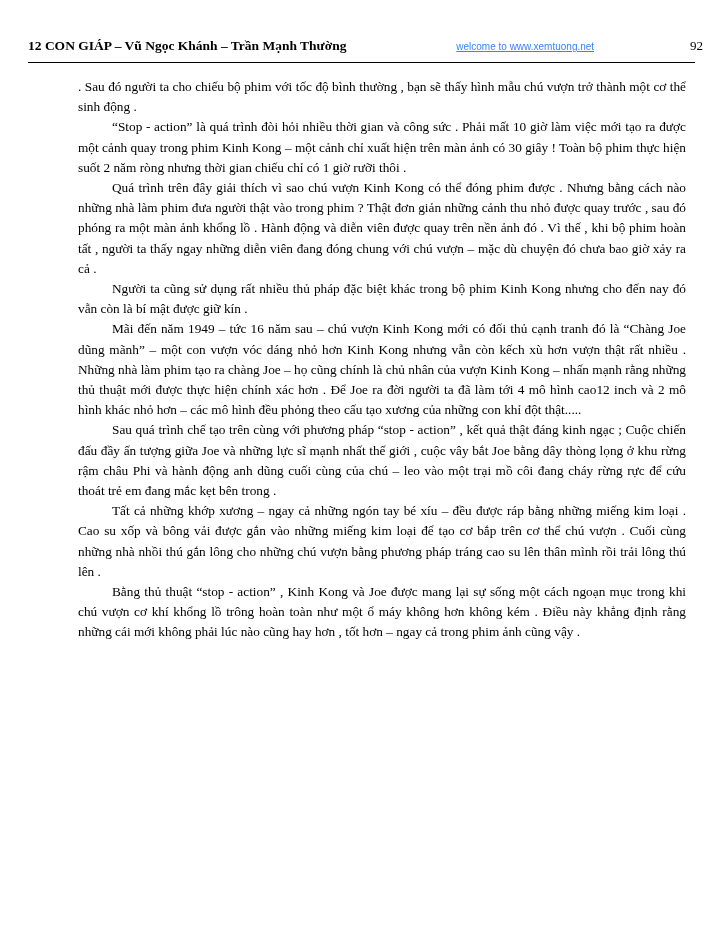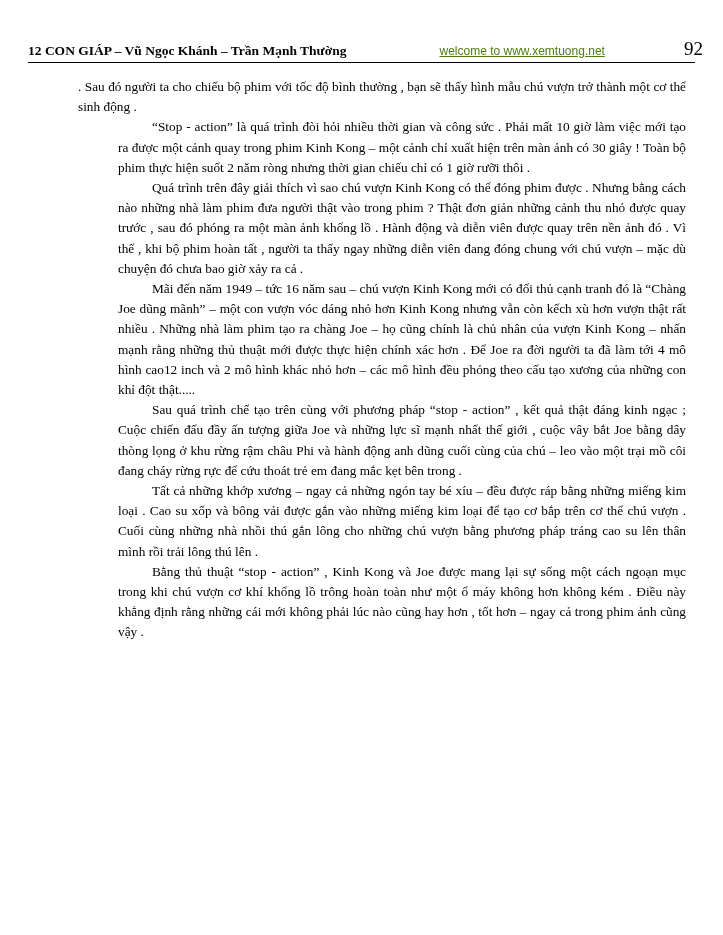--- a/index.html
+++ b/index.html
@@ -32,29 +32,29 @@
     font-size: 13.5px;
   }
   .header-title {
     font-weight: bold;
     white-space: nowrap;
     font-size: 13.5px;
   }
   .header-link {
     flex: 1 1 auto;
     text-align: center;
-    color: #4d7c0f;
+    color: #3b82f6;
     text-decoration: underline;
     font-family: "Liberation Sans", sans-serif;
-    font-size: 12px;
+    font-size: 10px;
     padding-left: 26px;
   }
   .header-page {
     white-space: nowrap;
-    font-size: 19px;
+    font-size: 13px;
     padding-left: 12px;
   }
   .header-rule {
     position: absolute;
     top: 62px;
     left: 28px;
     width: 667px;
     height: 0;
     border-top: 1px solid #000000;
   }
@@ -66,39 +66,39 @@
     font-size: 13.3px;
     line-height: 20.2px;
     text-align: justify;
   }
   .body-text p {
     margin: 0;
     text-indent: 0;
   }
   .body-text p.indent {
     text-indent: 34px;
-    margin-left: 40px;
   }
 </style>
 </head>
 <body>
 
 <div class="page">
 
   <div class="header">
     <div class="header-title">12 CON GIÁP – Vũ Ngọc Khánh – Trần Mạnh Thường</div>
     <div class="header-link">welcome to www.xemtuong.net</div>
     <div class="header-page">92</div>
   </div>
 
   <div class="header-rule"></div>
 
   <div class="body-text">
     <p>. Sau đó người ta cho chiếu bộ phim với tốc độ bình thường , bạn sẽ thấy hình mẫu chú vượn trở thành một cơ thể sinh động .</p>
     <p class="indent">“Stop - action”  là quá trình đòi hỏi nhiều thời gian và công sức . Phải mất 10 giờ làm việc mới tạo ra được một cảnh quay trong phim Kinh Kong – một cảnh chỉ xuất hiện trên màn ảnh có 30 giây ! Toàn bộ phim thực hiện suốt 2 năm ròng nhưng thời gian chiếu chỉ có 1 giờ rưỡi thôi .</p>
     <p class="indent">Quá trình trên đây giải thích vì sao chú vượn Kinh Kong  có thể đóng phim được . Nhưng bằng cách nào những nhà làm phim đưa người thật vào trong phim ? Thật đơn giản những cảnh thu nhỏ được quay trước , sau đó phóng ra một màn ảnh khổng lồ . Hành động và diễn viên được quay trên nền ảnh đó . Vì thế , khi bộ phim hoàn tất , người ta thấy ngay những diễn viên đang đóng chung với chú vượn – mặc dù chuyện đó chưa bao giờ xảy ra cả .</p>
+    <p class="indent">Người ta cũng sử dụng rất nhiều thủ pháp đặc biệt khác trong bộ phim Kinh Kong nhưng cho đến nay đó vẫn còn là bí mật được giữ kín .</p>
     <p class="indent">Mãi đến năm 1949 – tức 16 năm sau – chú vượn Kinh Kong mới có đối thủ cạnh tranh đó là “Chàng Joe dũng mãnh” – một con vượn vóc dáng nhỏ hơn Kinh Kong nhưng vẫn còn kếch xù hơn vượn thật rất nhiều . Những nhà làm phim tạo ra chàng Joe – họ cũng chính là chủ nhân của vượn Kinh Kong – nhấn mạnh rằng những thủ thuật mới được thực hiện chính xác hơn . Để Joe ra đời người ta đã làm tới 4 mô hình cao12 inch và 2 mô hình khác nhỏ hơn – các mô hình đều phỏng theo cấu tạo xương của những con khỉ đột thật.....</p>
     <p class="indent">Sau quá trình chế tạo trên cùng với phương pháp “stop - action” , kết quả thật đáng kinh ngạc ; Cuộc chiến đấu đầy ấn tượng giữa Joe và những lực sĩ mạnh nhất thế giới , cuộc vây bắt Joe bằng dây thòng lọng ở khu rừng rậm châu Phi và hành động anh dũng cuối cùng của chú – leo vào một trại mồ côi đang cháy rừng rực để cứu thoát trẻ em đang mắc kẹt bên trong .</p>
     <p class="indent">Tất cả những  khớp xương – ngay cả những ngón tay bé xíu – đều được ráp bằng những miếng kim loại . Cao su xốp và bông vải được gắn vào những miếng kim loại để tạo cơ bắp trên cơ thể chú vượn . Cuối cùng những nhà nhồi thú gắn lông cho những chú vượn bằng phương pháp tráng cao su lên thân mình rồi trải lông thú lên .</p>
     <p class="indent">Bằng thủ thuật “stop - action”  , Kinh Kong và Joe được mang lại sự sống một cách ngoạn mục trong khi chú vượn cơ khí khổng lồ trông hoàn toàn như một ổ máy không hơn không kém . Điều này khẳng định rằng những cái mới không phải lúc nào cũng hay hơn , tốt hơn – ngay cả trong phim ảnh cũng vậy .</p>
   </div>
 
 </div>
 
 </body></html>

